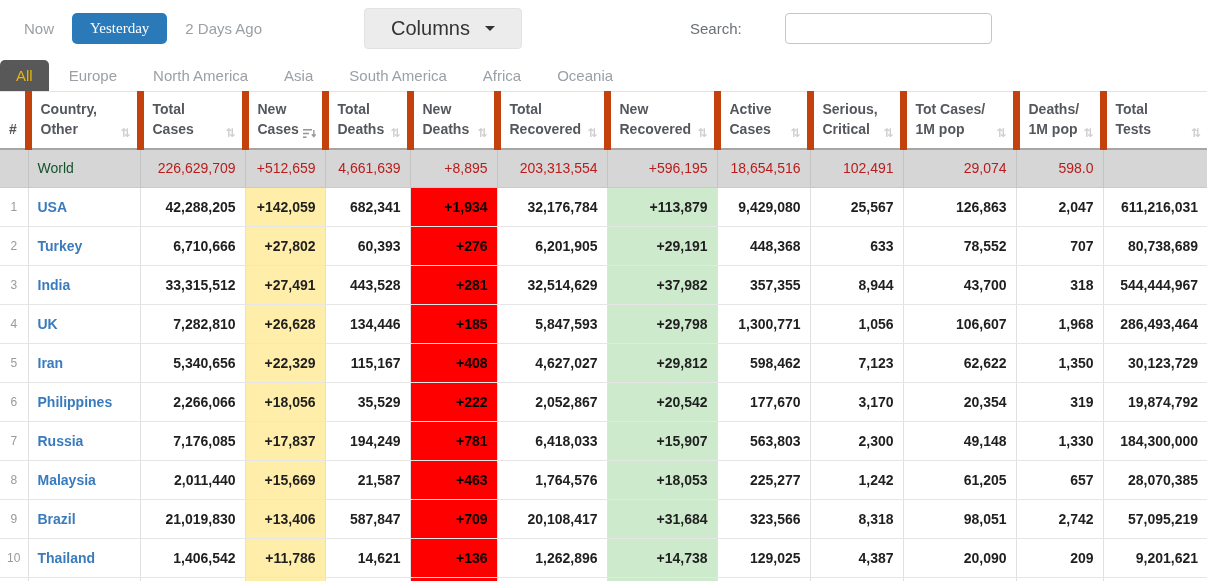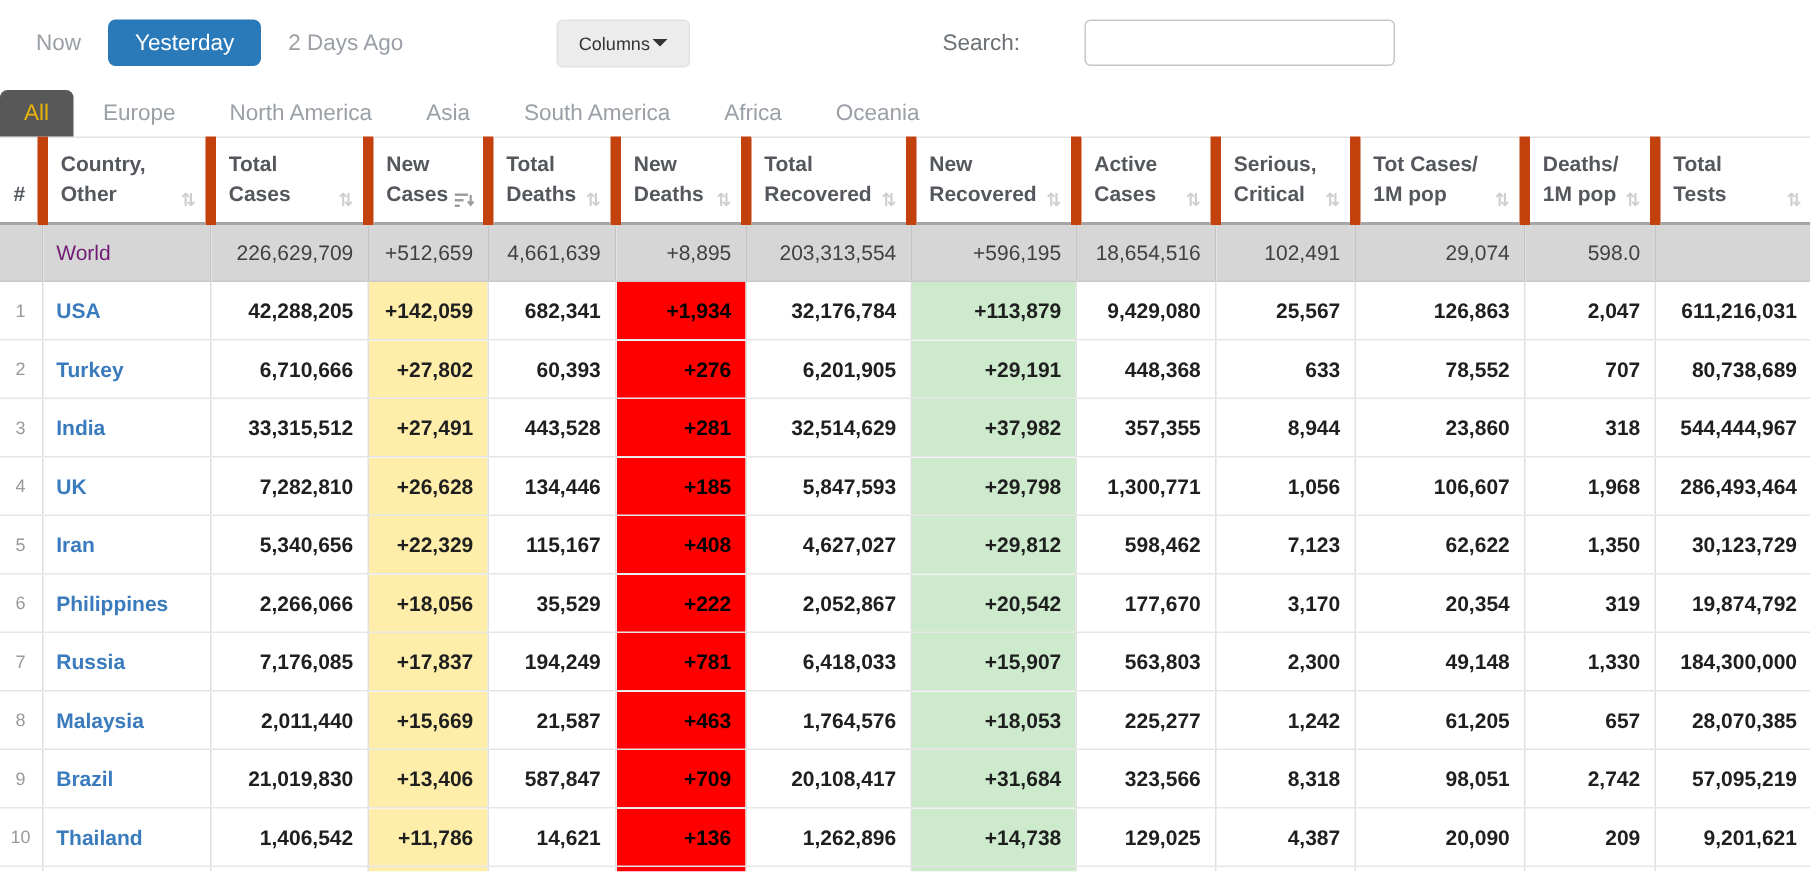--- a/index.html
+++ b/index.html
@@ -15,30 +15,30 @@
   .toolbar {
     display: flex; align-items: center;
     height: 57px; padding: 0 14px;
   }
   .time-link {
     color: #9aa0a6; font-size: 15px; cursor: pointer;
     padding: 6px 10px; text-decoration: none;
   }
   .btn-yesterday {
     background: #2a7ab9; color: #fff; border: none;
-    font-size: 15px; font-family: Liberation Sans, sans-serif;
+    font-size: 15px; font-family: Liberation Serif, serif;
     padding: 7px 18px; border-radius: 5px; cursor: pointer;
     margin: 0 8px;
   }
   .btn-columns {
     background: #ececec; color: #333; border: 1px solid #e2e2e2;
-    font-size: 12px; font-family: inherit;
-    padding: 8px 14px; border-radius: 4px; cursor: pointer;
+    font-size: 20px; font-family: inherit;
+    padding: 8px 26px; border-radius: 4px; cursor: pointer;
     margin-left: 92px;
-    display: inline-flex; align-items: center; gap: 2px;
+    display: inline-flex; align-items: center; gap: 15px;
   }
   .caret {
     width: 0; height: 0; display: inline-block;
     border-left: 5px solid transparent; border-right: 5px solid transparent;
     border-top: 5px solid #333;
   }
   .search-wrap { margin-left: 168px; display: flex; align-items: center; gap: 35px; }
   .search-label { color: #6b7075; font-size: 15px; margin-right: 8px; }
   .search-input {
     width: 207px; height: 31px; border: 1px solid #c6c6c6; border-radius: 4px;
@@ -87,24 +87,24 @@
   }
   td:first-child { border-left: none; }
   td.num { color: #999; font-size: 12px; font-weight: normal; text-align: center; padding: 0 2px; }
   td.country { text-align: left; }
   td.country a { color: #3a7bbd; font-weight: bold; cursor: pointer; }
   td.hl-yellow { background: #ffeeaa; }
   td.hl-red    { background: #ff0000; color: #000000; text-align: right; }
   td.hl-green  { background: #cdeacd; }
 
   tr.world-row td {
-    background: #d6d6d6; font-weight: normal; color: #404040;
+    background: #d6d6d6; font-weight: normal; color: #b91c1c;
     border-left-color: #c4c4c4; border-bottom-color: #c9c9c9;
   }
-  tr.world-row td.country { color: #701a75; }
+  tr.world-row td.country { color: #14532d; }
 </style>
 </head>
 <body>
 
 <div class="screen">
 
   <div class="toolbar">
     <a class="time-link">Now</a>
     <button class="btn-yesterday">Yesterday</button>
     <a class="time-link">2 Days Ago</a>
@@ -282,21 +282,21 @@
           <td class="num">3</td>
           <td class="country"><a>India</a></td>
           <td>33,315,512</td>
           <td class="hl-yellow">+27,491</td>
           <td>443,528</td>
           <td class="hl-red">+281</td>
           <td>32,514,629</td>
           <td class="hl-green">+37,982</td>
           <td>357,355</td>
           <td>8,944</td>
-          <td>23,860</td>
+          <td>43,700</td>
           <td>318</td>
           <td>544,444,967</td>
         </tr>
         <tr>
           <td class="num">4</td>
           <td class="country"><a>UK</a></td>
           <td>7,282,810</td>
           <td class="hl-yellow">+26,628</td>
           <td>134,446</td>
           <td class="hl-red">+185</td>

